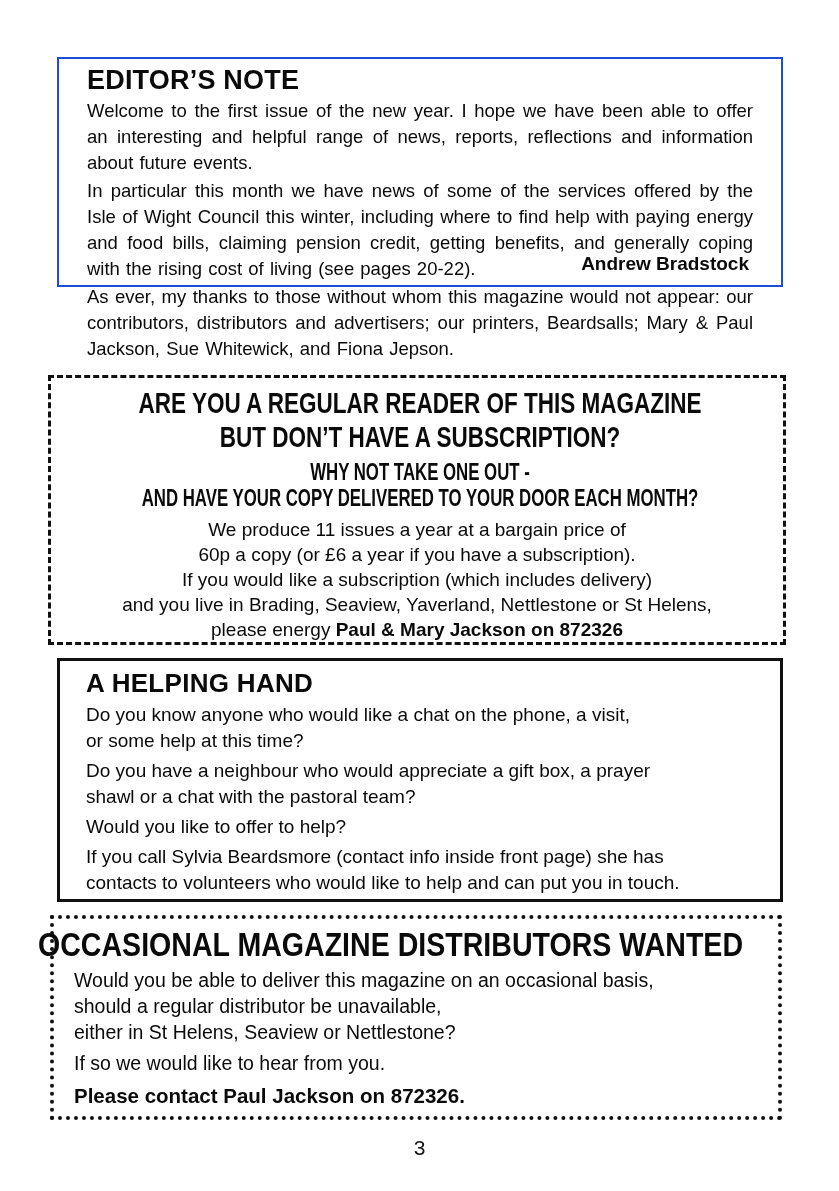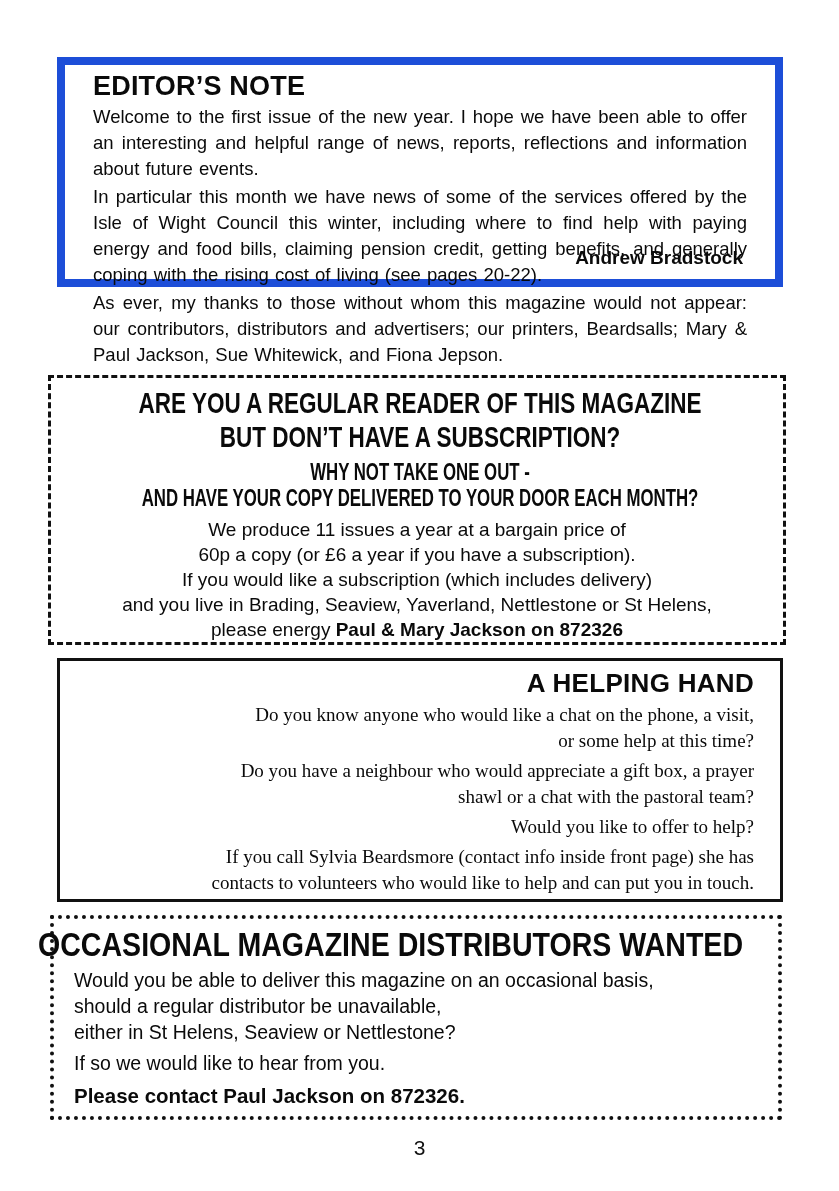--- a/index.html
+++ b/index.html
@@ -11,21 +11,21 @@
     background: #ffffff;
     color: #0a0a0a;
     font-family: "Liberation Sans", sans-serif;
     overflow: hidden;
   }
   .box { position: absolute; background: #ffffff; }
 
   
   .editors-note {
     left: 57px; top: 57px; width: 726px; height: 230px;
-    border: 8px solid #1d4ed8;
+    border: 2px solid #1d4ed8;
     padding: 6px 28px 6px 28px;
   }
   .editors-note h2 {
     font-size: 27px; font-weight: bold; line-height: 30px;
     letter-spacing: 0.2px; margin-bottom: 3px;
   }
   .editors-note p {
     font-size: 18.5px; line-height: 26px;
     text-align: justify; margin-bottom: 2px;
     word-spacing: 1px;
@@ -61,30 +61,29 @@
     white-space: pre-line;
   }
   .sub-contact { font-size: 19px; line-height: 25px; }
   .sub-contact strong { font-weight: bold; }
 
   
   .helping-hand {
     left: 57px; top: 658px; width: 726px; height: 244px;
     border: 3px solid #111111;
     padding: 7px 26px 6px 26px;
-    text-align: right;
+    text-align: left;
   }
   .helping-hand h2 {
     font-size: 26px; font-weight: bold; line-height: 30px;
     margin-bottom: 4px; letter-spacing: 0.3px;
   }
   .helping-hand p {
     font-size: 19px; line-height: 26px; margin-bottom: 4px;
     white-space: pre-line;
-    font-family: Liberation Serif, serif;
   }
 
   
   .distributors {
     left: 50px; top: 915px; width: 732px; height: 205px;
     border: 4px dotted #111111;
     padding: 6px 20px 6px 20px;
     text-align: left;
   }
   .dist-title {

